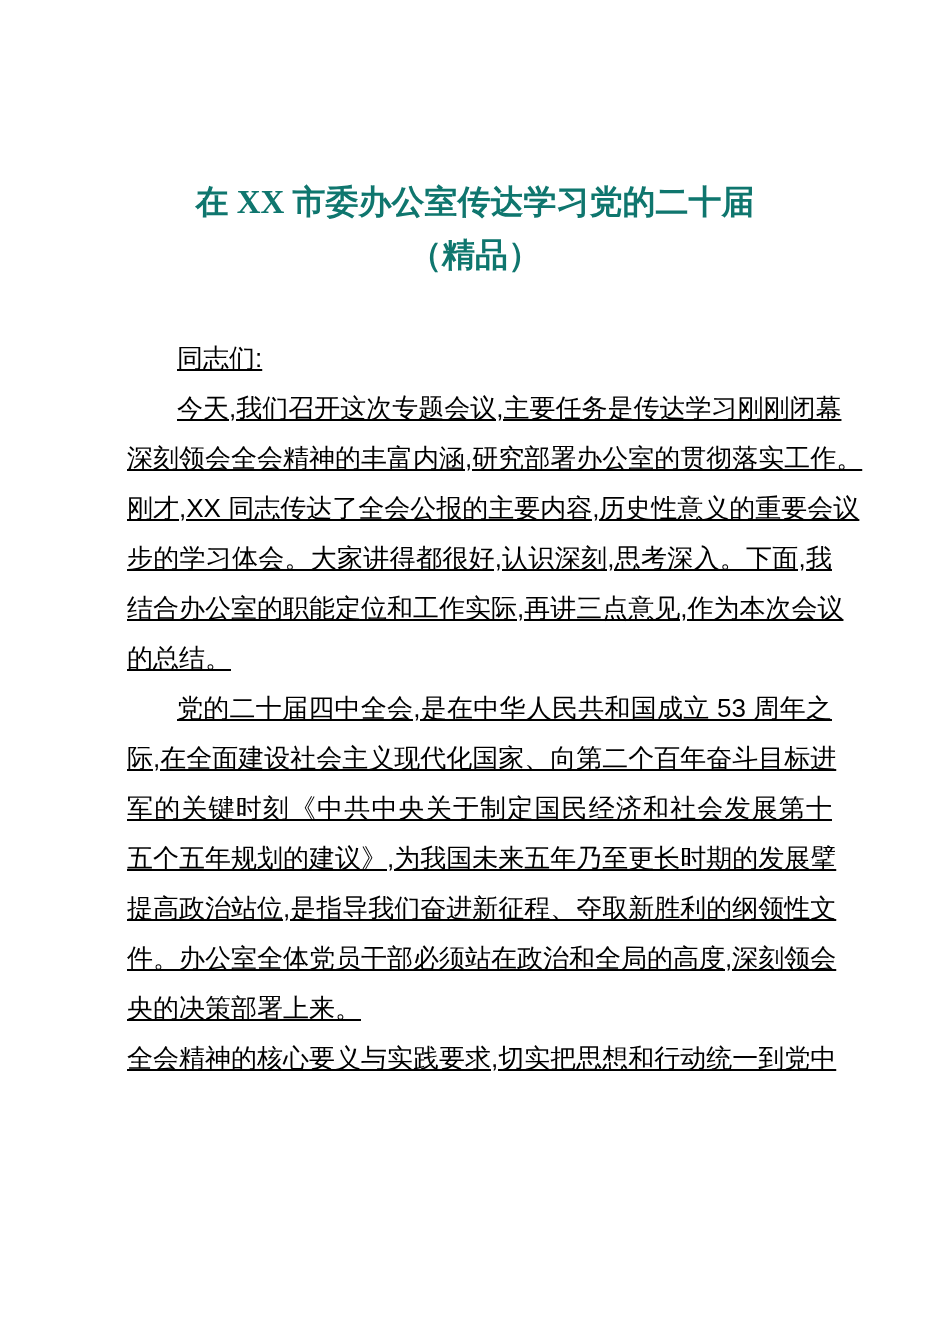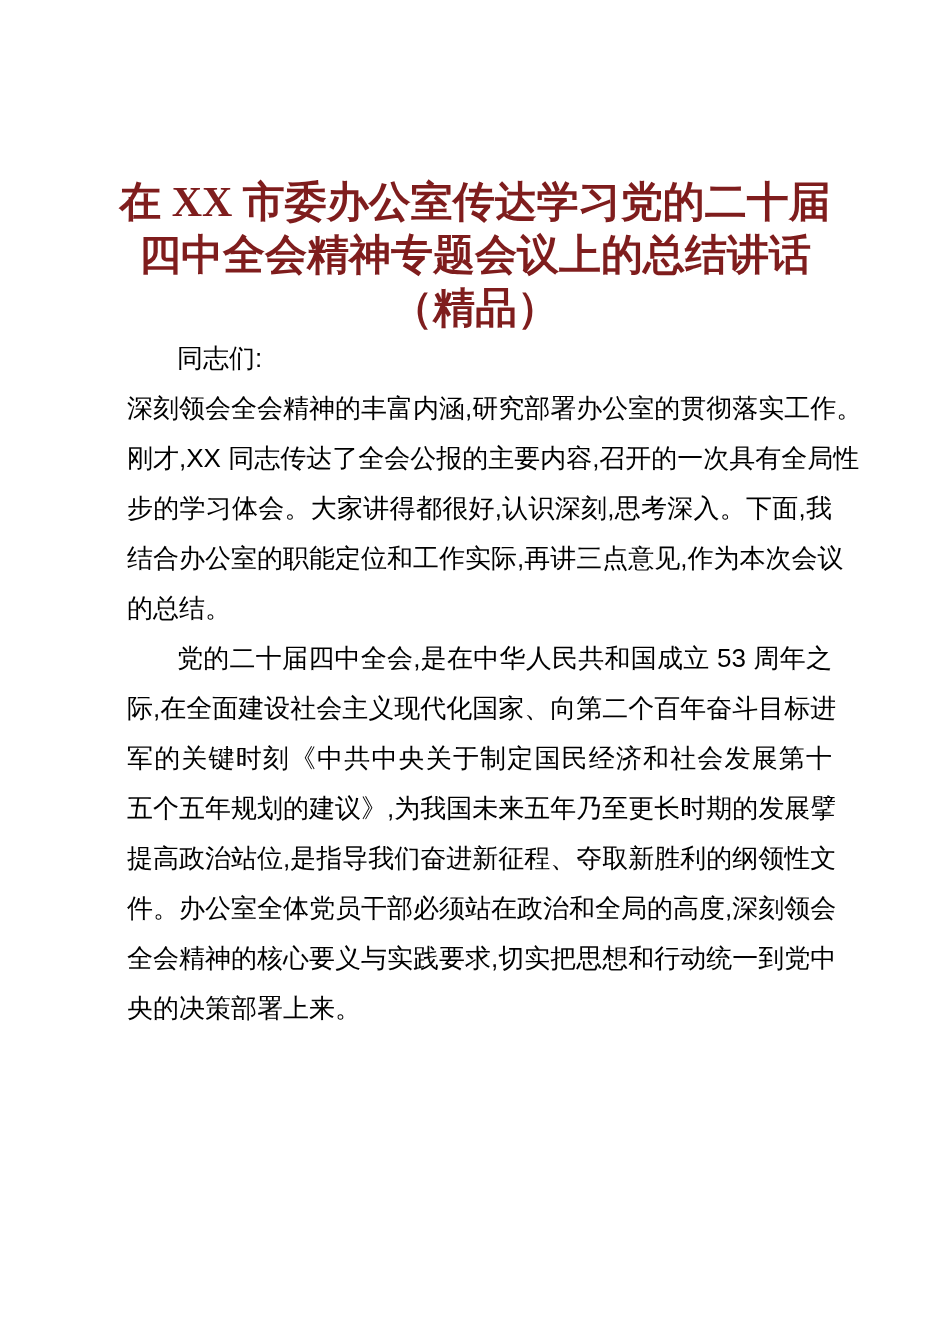--- a/index.html
+++ b/index.html
@@ -22,65 +22,66 @@
   }
   .doc-title {
     position: absolute;
     top: 176px;
     left: 0;
     width: 950px;
     margin: 0;
     text-align: center;
     font-family: "Liberation Serif", "DejaVu Serif", serif;
     font-weight: bold;
-    font-size: 42px;
+    font-size: 33px;
     line-height: 53px;
-    color: #7f1d1d;
+    color: #0f766e;
   }
   .doc-body {
     position: absolute;
     top: 333px;
     left: 127px;
     width: 705px;
     font-family: "Liberation Sans", "DejaVu Sans", sans-serif;
     font-size: 26px;
     line-height: 50px;
     color: #000000;
   }
   .bline {
     white-space: nowrap;
     text-align: left;
     height: 50px;
+    text-decoration: underline;
   }
   .bline.just {
     text-align: justify;
     text-align-last: justify;
   }
   .bline.ind {
     text-indent: 50px;
   }
 </style>
 </head>
 <body>
 
 <main class="doc-page">
   <h1 class="doc-title">
       <div>在 XX 市委办公室传达学习党的二十届</div>
-      <div>四中全会精神专题会议上的总结讲话</div>
       <div>（精品）</div>
     </h1>
   <div class="doc-body">
       <div class="bline ind">同志们:</div>
+      <div class="bline ind just">今天,我们召开这次专题会议,主要任务是传达学习刚刚闭幕</div>
       <div class="bline just">深刻领会全会精神的丰富内涵,研究部署办公室的贯彻落实工作。</div>
-      <div class="bline just">刚才,XX 同志传达了全会公报的主要内容,召开的一次具有全局性</div>
+      <div class="bline just">刚才,XX 同志传达了全会公报的主要内容,历史性意义的重要会议</div>
       <div class="bline just">步的学习体会。大家讲得都很好,认识深刻,思考深入。下面,我</div>
       <div class="bline just">结合办公室的职能定位和工作实际,再讲三点意见,作为本次会议</div>
       <div class="bline">的总结。</div>
       <div class="bline ind just">党的二十届四中全会,是在中华人民共和国成立 53 周年之</div>
       <div class="bline just">际,在全面建设社会主义现代化国家、向第二个百年奋斗目标进</div>
       <div class="bline just">军的关键时刻《中共中央关于制定国民经济和社会发展第十</div>
       <div class="bline just">五个五年规划的建议》,为我国未来五年乃至更长时期的发展擘</div>
       <div class="bline just">提高政治站位,是指导我们奋进新征程、夺取新胜利的纲领性文</div>
       <div class="bline just">件。办公室全体党员干部必须站在政治和全局的高度,深刻领会</div>
+      <div class="bline">央的决策部署上来。</div>
       <div class="bline just">全会精神的核心要义与实践要求,切实把思想和行动统一到党中</div>
-      <div class="bline">央的决策部署上来。</div>
     </div>
 </main>
 
 </body></html>

